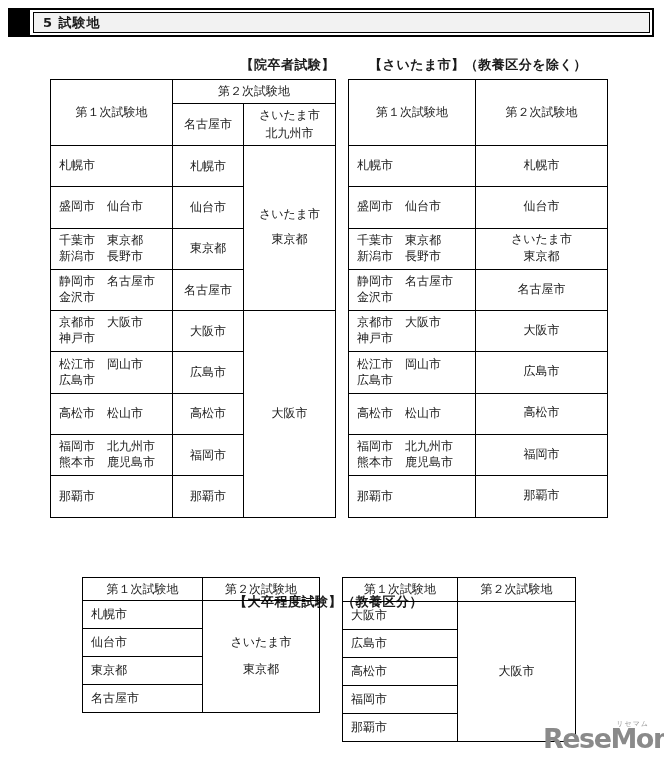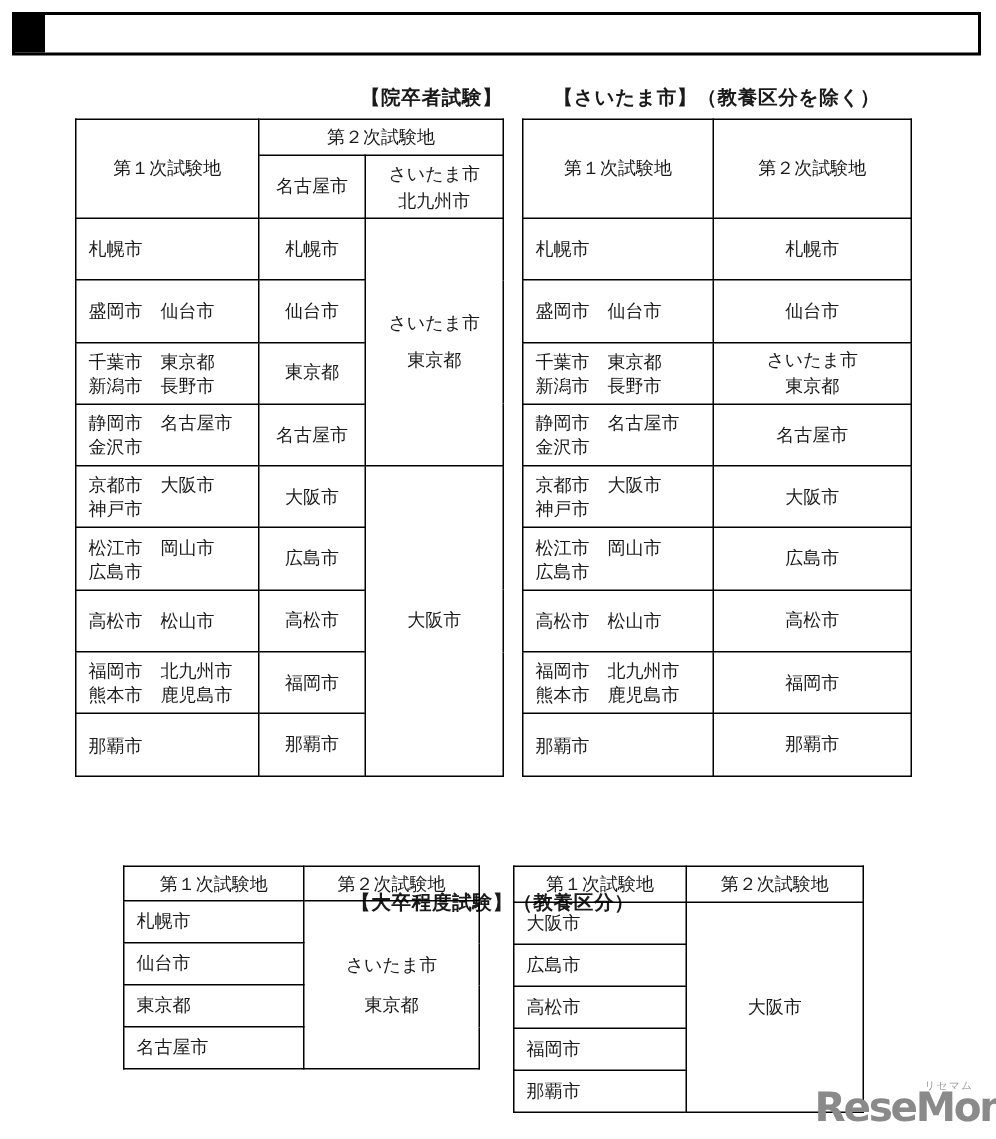--- a/index.html
+++ b/index.html
@@ -13,21 +13,21 @@
   .sec-block{position:absolute;left:0;top:0;width:20px;height:100%;background:#000;}
   .sec-inner{position:absolute;left:23px;top:2px;right:2px;bottom:2px;border:1px solid #000;background:#f2f2f2;
     display:flex;align-items:center;padding-left:9px;font-size:13px;font-weight:bold;letter-spacing:1px;}
   
   .tbl-title{position:absolute;text-align:center;font-size:13px;font-weight:bold;letter-spacing:.5px;}
   #title-t1{left:50px;top:56px;width:285px;text-align:right;}
   #title-t2{left:330px;top:56px;width:296px;}
   #title-t34{left:82px;top:551px;width:493px;margin-top:42px;}
   
   table{border-collapse:collapse;table-layout:fixed;position:absolute;font-size:12px;}
-  td,th{border:1px solid #000;font-weight:normal;padding:0;vertical-align:middle;overflow:hidden;}
+  td,th{border:1px solid #000;font-weight:normal;padding:0;vertical-align:middle;overflow:hidden;font-family:Liberation Mono, monospace;}
   th{text-align:center;}
   td.cl{text-align:left;padding-left:8px;padding-right:2px;}
   td.cc{text-align:center;}
   .ln{line-height:16px;}
   .ln2{line-height:18px;}
   .span-wide .ln{line-height:25px;}
   .span-wide3 .ln{line-height:27px;}
   .tight .ln{line-height:17px;}
   #t1{left:50px;top:79px;}
   #t2{left:348px;top:79px;}
@@ -41,20 +41,23 @@
   
   .logo{position:absolute;left:543px;top:721px;width:120px;height:36px;}
   .logo-text{font-size:27px;font-weight:bold;color:#8a8a8a;letter-spacing:-1.5px;line-height:36px;}
   .logo-ruby{position:absolute;top:-2px;right:14px;font-size:7px;color:#9a9a9a;letter-spacing:1px;text-align:center;}
 </style>
 </head>
 <body>
 
 <div class="sec-bar">
   <div class="sec-block"></div>
+  <div class="sec-inner">
+    <span>5 試験地</span>
+  </div>
 </div>
 
 <div class="tbl-title" id="title-t1">【院卒者試験】</div>
 <table id="t1">
   <colgroup>
       <col style="width:122px">
       <col style="width:71px">
       <col style="width:92px">
     </colgroup>
   <tbody>

